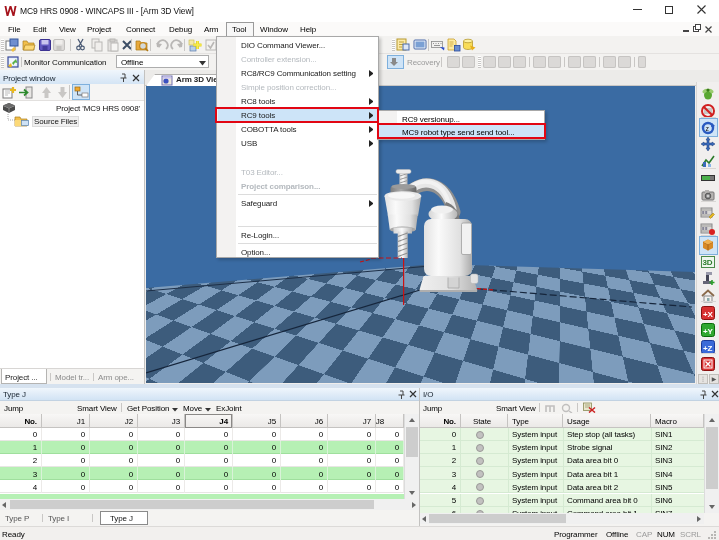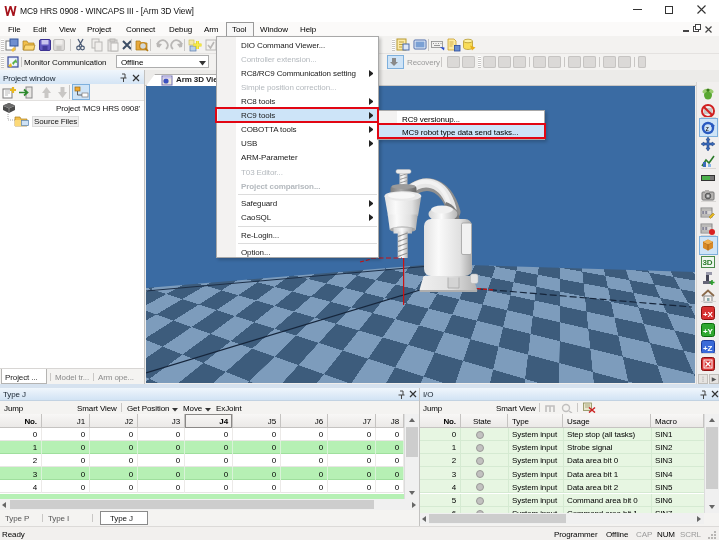--- a/index.html
+++ b/index.html
@@ -570,21 +570,21 @@
       <div class="abs" style="left:233px;top:0;width:48px;height:13.5px;border-right:1px solid #c5c3c1;">
         <span style="position:absolute;right:4px;top:3px;">J5</span>
       </div>
       <div class="abs" style="left:281px;top:0;width:47px;height:13.5px;border-right:1px solid #c5c3c1;">
         <span style="position:absolute;right:4px;top:3px;">J6</span>
       </div>
       <div class="abs" style="left:328px;top:0;width:48px;height:13.5px;border-right:1px solid #c5c3c1;">
         <span style="position:absolute;right:4px;top:3px;">J7</span>
       </div>
       <div class="abs" style="left:376px;top:0;width:28px;height:13.5px;border-right:1px solid #c5c3c1;">
-        <span style="position:absolute;right:4px;top:3px;text-align:right;">J8</span>
+        <span style="position:absolute;right:19px;top:3px;text-align:right;">J8</span>
       </div>
       <div class="abs" style="left:0;top:13.5px;width:404px;height:13.2px;background:#ffffff;border-bottom:1px solid #e8e6e4;">
         <div style="position:absolute;left:0px;top:0;width:42px;height:13.2px;border-right:1px solid #eceae8;">
           <span style="position:absolute;right:4px;top:2.5px;">0</span>
         </div>
         <div style="position:absolute;left:42px;top:0;width:48px;height:13.2px;border-right:1px solid #eceae8;">
           <span style="position:absolute;right:4px;top:2.5px;">0</span>
         </div>
         <div style="position:absolute;left:90px;top:0;width:48px;height:13.2px;border-right:1px solid #eceae8;">
           <span style="position:absolute;right:4px;top:2.5px;">0</span>
@@ -957,51 +957,42 @@
       <svg style="position:absolute;right:6px;top:4px;" width="4.5" height="7" viewBox="0 0 4.5 7">
         <path d="M0 0 L4.5 3.5 L0 7 Z" fill="#222"></path>
       </svg>
     </div>
     <div class="abs" style="left: 1px; top: 99px; width: 161px; height: 14px;">
       <span style="position:absolute;left:23px;top:3px;color:#1a1a1a;">USB</span>
       <svg style="position:absolute;right:6px;top:4px;" width="4.5" height="7" viewBox="0 0 4.5 7">
         <path d="M0 0 L4.5 3.5 L0 7 Z" fill="#222"></path>
       </svg>
     </div>
-    <div class="abs" style="left: 1px; top: 113px; width: 161px; height: 14px;">
-      <span style="position:absolute;left:23px;top:3px;color:#1a1a1a;">ARM-Parameter</span>
-    </div>
     <div class="abs" style="left: 1px; top: 128px; width: 161px; height: 14px;">
       <span style="position:absolute;left:23px;top:3px;color:#b4b9be;">T03 Editor...</span>
     </div>
     <div class="abs" style="left: 1px; top: 142px; width: 161px; height: 14px;">
       <span style="position:absolute;left:23px;top:3px;color:#b4b9be;font-weight:bold;">Project comparison...</span>
     </div>
     <div class="abs" style="left: 1px; top: 159px; width: 161px; height: 14px;">
       <span style="position:absolute;left:23px;top:3px;color:#1a1a1a;">Safeguard</span>
       <svg style="position:absolute;right:6px;top:4px;" width="4.5" height="7" viewBox="0 0 4.5 7">
         <path d="M0 0 L4.5 3.5 L0 7 Z" fill="#222"></path>
       </svg>
     </div>
-    <div class="abs" style="left: 1px; top: 173px; width: 161px; height: 14px;">
-      <span style="position:absolute;left:23px;top:3px;color:#1a1a1a;">CaoSQL</span>
-      <svg style="position:absolute;right:6px;top:4px;" width="4.5" height="7" viewBox="0 0 4.5 7">
-        <path d="M0 0 L4.5 3.5 L0 7 Z" fill="#222"></path>
-      </svg>
-    </div>
     <div class="abs" style="left: 1px; top: 191px; width: 161px; height: 26px;">
       <span style="position:absolute;left:23px;top:3px;color:#1a1a1a;">Re-Login...</span>
     </div>
     <div class="abs" style="left: 1px; top: 208px; width: 161px; height: 14px;">
       <span style="position:absolute;left:23px;top:3px;color:#1a1a1a;">Option...</span>
     </div>
     <div class="abs" style="left: 21px; top: 156.5px; width: 139px; height: 1px; background: rgb(220, 220, 220);"></div>
     <div class="abs" style="left: 21px; top: 188.5px; width: 139px; height: 1px; background: rgb(220, 220, 220);"></div>
     <div class="abs" style="left: 21px; top: 205.5px; width: 139px; height: 1px; background: rgb(220, 220, 220);"></div>
   </div>
 <div class="abs" id="submenu" style="left:377px;top:110px;width:168px;height:30px;background:#fff;border:1px solid #a8a8a8;box-shadow:2px 2px 3px rgba(0,0,0,.2);z-index:50;">
   <div class="abs" style="left:0;top:0;width:19px;height:28px;background:#f3f2f1;"></div>
   <span class="abs" style="left:24px;top:4px;">RC9 versionup...</span>
   <div class="abs" style="left:1px;top:14px;width:165px;height:13px;background:#cde4f8;"></div>
-  <span class="abs" style="left:24px;top:17px;z-index:2;">MC9 robot type data send tasks...</span>
+  <span class="abs" style="left:24px;top:17px;z-index:2;">MC9 robot type send send tool...</span>
 </div>
 <div class="abs" style="left:215px;top:106.5px;width:164px;height:16px;border:2px solid #e20613;z-index:60;"></div>
 <div class="abs" style="left:377px;top:122.5px;width:169px;height:16px;border:2px solid #e20613;z-index:60;"></div>
 
 </body></html>

